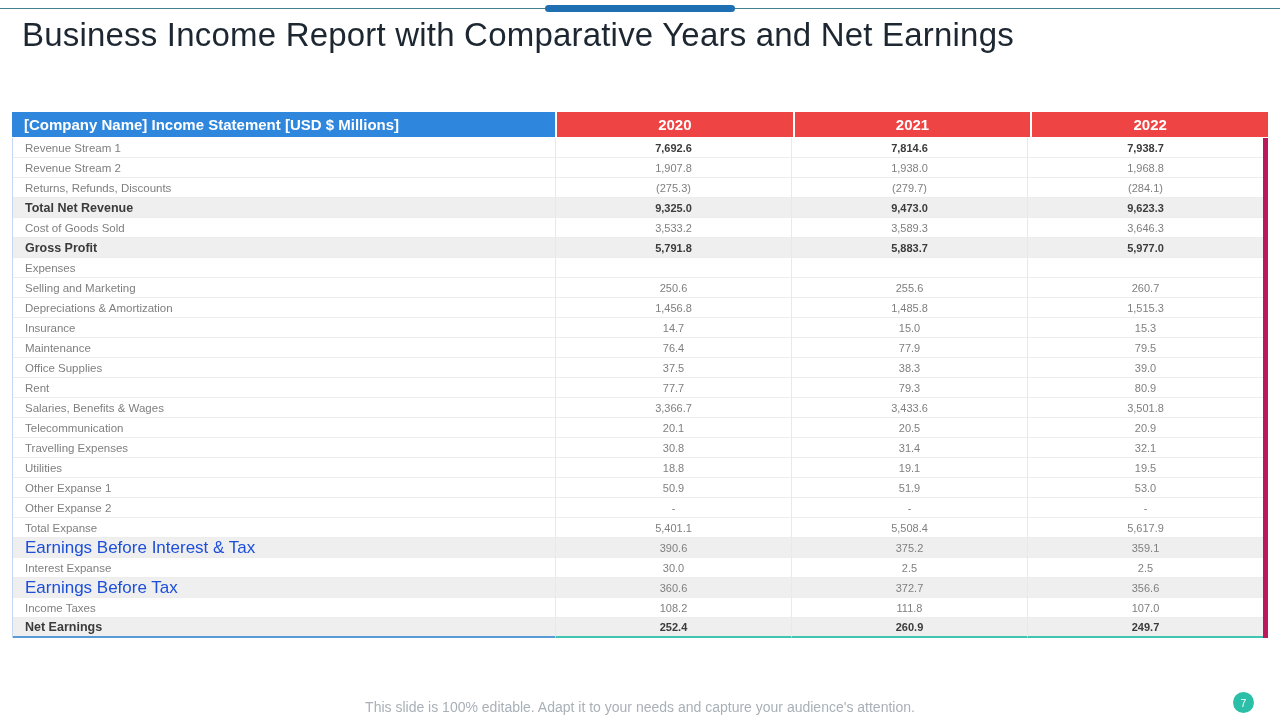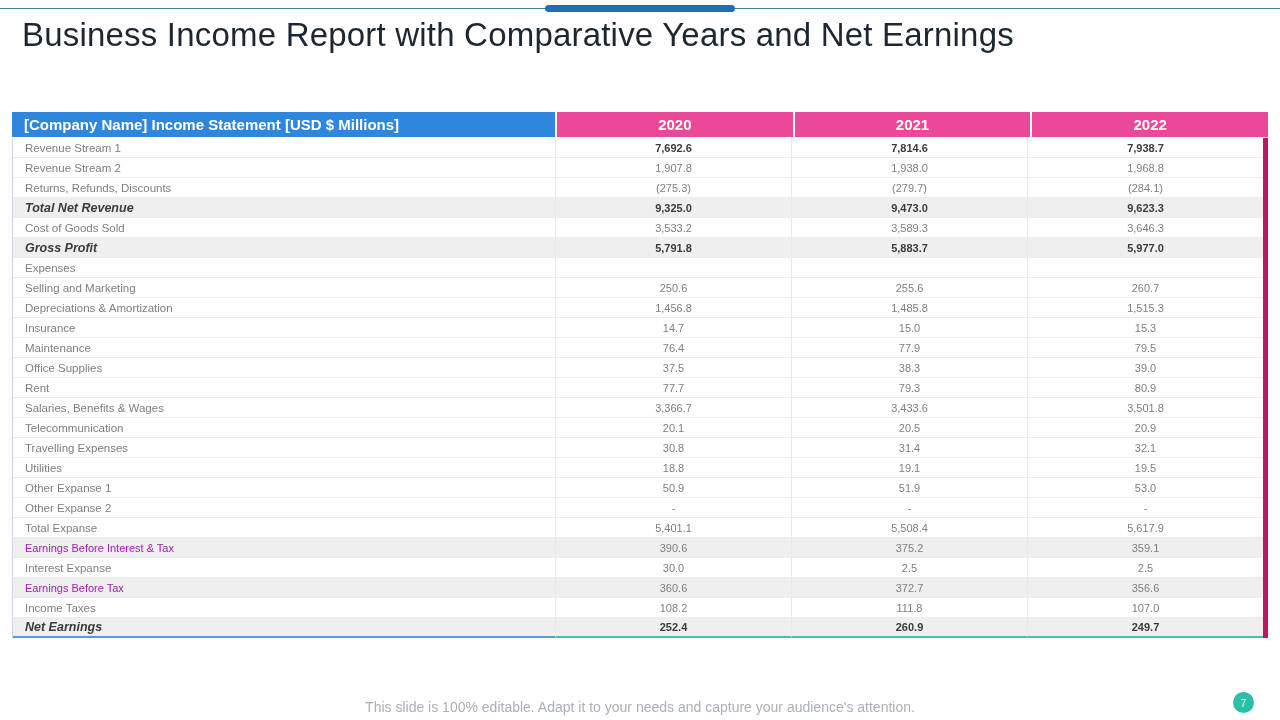--- a/index.html
+++ b/index.html
@@ -13,34 +13,34 @@
   
   .title {
     position:absolute; left:22px; top:16px; margin:0; width:1240px;
     font-size:33px; font-weight:400; color:#1d2731; letter-spacing:0.2px; white-space:nowrap;
   }
   
   .table { position:absolute; left:12px; top:112px; width:1256px; }
   .thead { display:flex; height:25px; }
   .hcell { display:flex; align-items:center; color:#ffffff; font-weight:bold; font-size:15px; box-sizing:border-box; }
   .hlabel { width:543px; background:#2e86dd; padding-left:12px; }
-  .hyear { flex:1; background:#ec4899; justify-content:center; margin-left:2px; }
+  .hyear { flex:1; background:#ef4444; justify-content:center; margin-left:2px; }
   .tbody { margin-top:1px; border-left:1px solid #c4d9f1; border-right:5px solid #be185d; }
   .trow { display:flex; height:20px; }
   .cell {
     display:flex; align-items:center; height:100%; box-sizing:border-box;
     border-bottom:1px solid #ededed; background:#ffffff;
   }
   .cell.label { width:542px; padding-left:12px; color:#7f7f7f; font-size:11.5px; }
   .cell.val { flex:1; justify-content:center; color:#7f7f7f; font-size:11px; border-left:1px solid #e9e9e9; }
   .trow.total .cell, .trow.subtotal .cell { background:#efefef; }
-  .trow.total .cell.label { color:#3b3b3b; font-weight:bold; font-size:12.5px;font-style:italic; }
+  .trow.total .cell.label { color:#3b3b3b; font-weight:bold; font-size:12.5px; }
   .trow.total .cell.val { color:#3b3b3b; font-weight:bold; }
   .trow.value-bold .cell.val { color:#3b3b3b; font-weight:bold; }
-  .trow.subtotal .cell.label { color:#a21caf; font-size:11px; }
+  .trow.subtotal .cell.label { color:#1d4ed8; font-size:17px; }
   .trow:last-child .cell.label { border-bottom:2px solid #5b9bd5; }
   .trow:last-child .cell.val { border-bottom:2px solid #3ec6b3; }
   
   .footer {
     position:absolute; bottom:5px; left:0; width:1280px; text-align:center;
     color:#a9b0b7; font-size:14px;
   }
   .page-badge {
     position:absolute; right:26px; bottom:7px; width:21px; height:21px; border-radius:50%;
     background:#2abfa6; color:#ffffff; font-size:10.5px;

